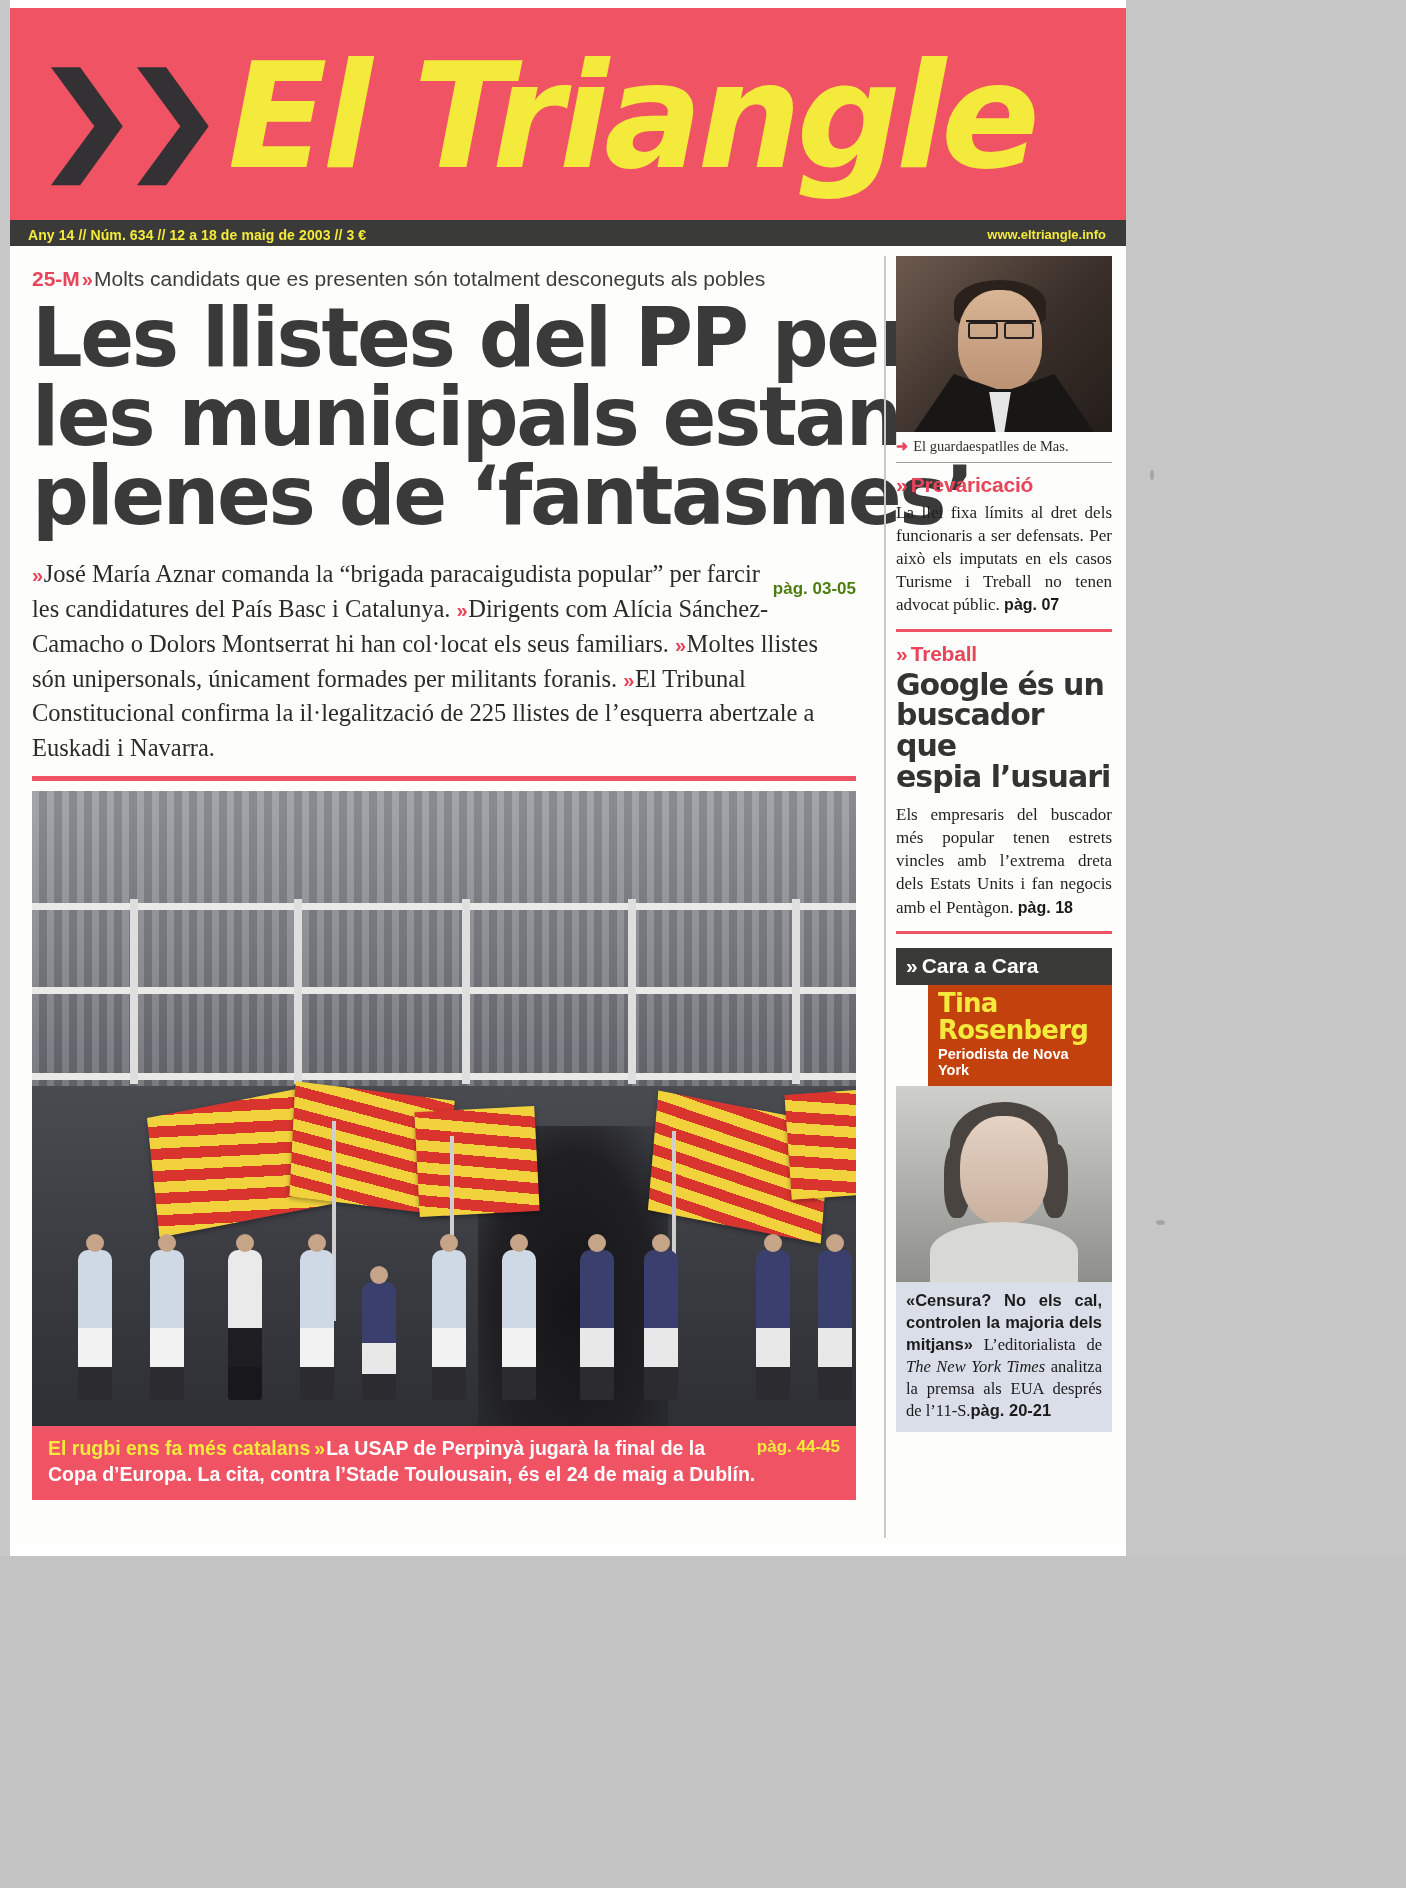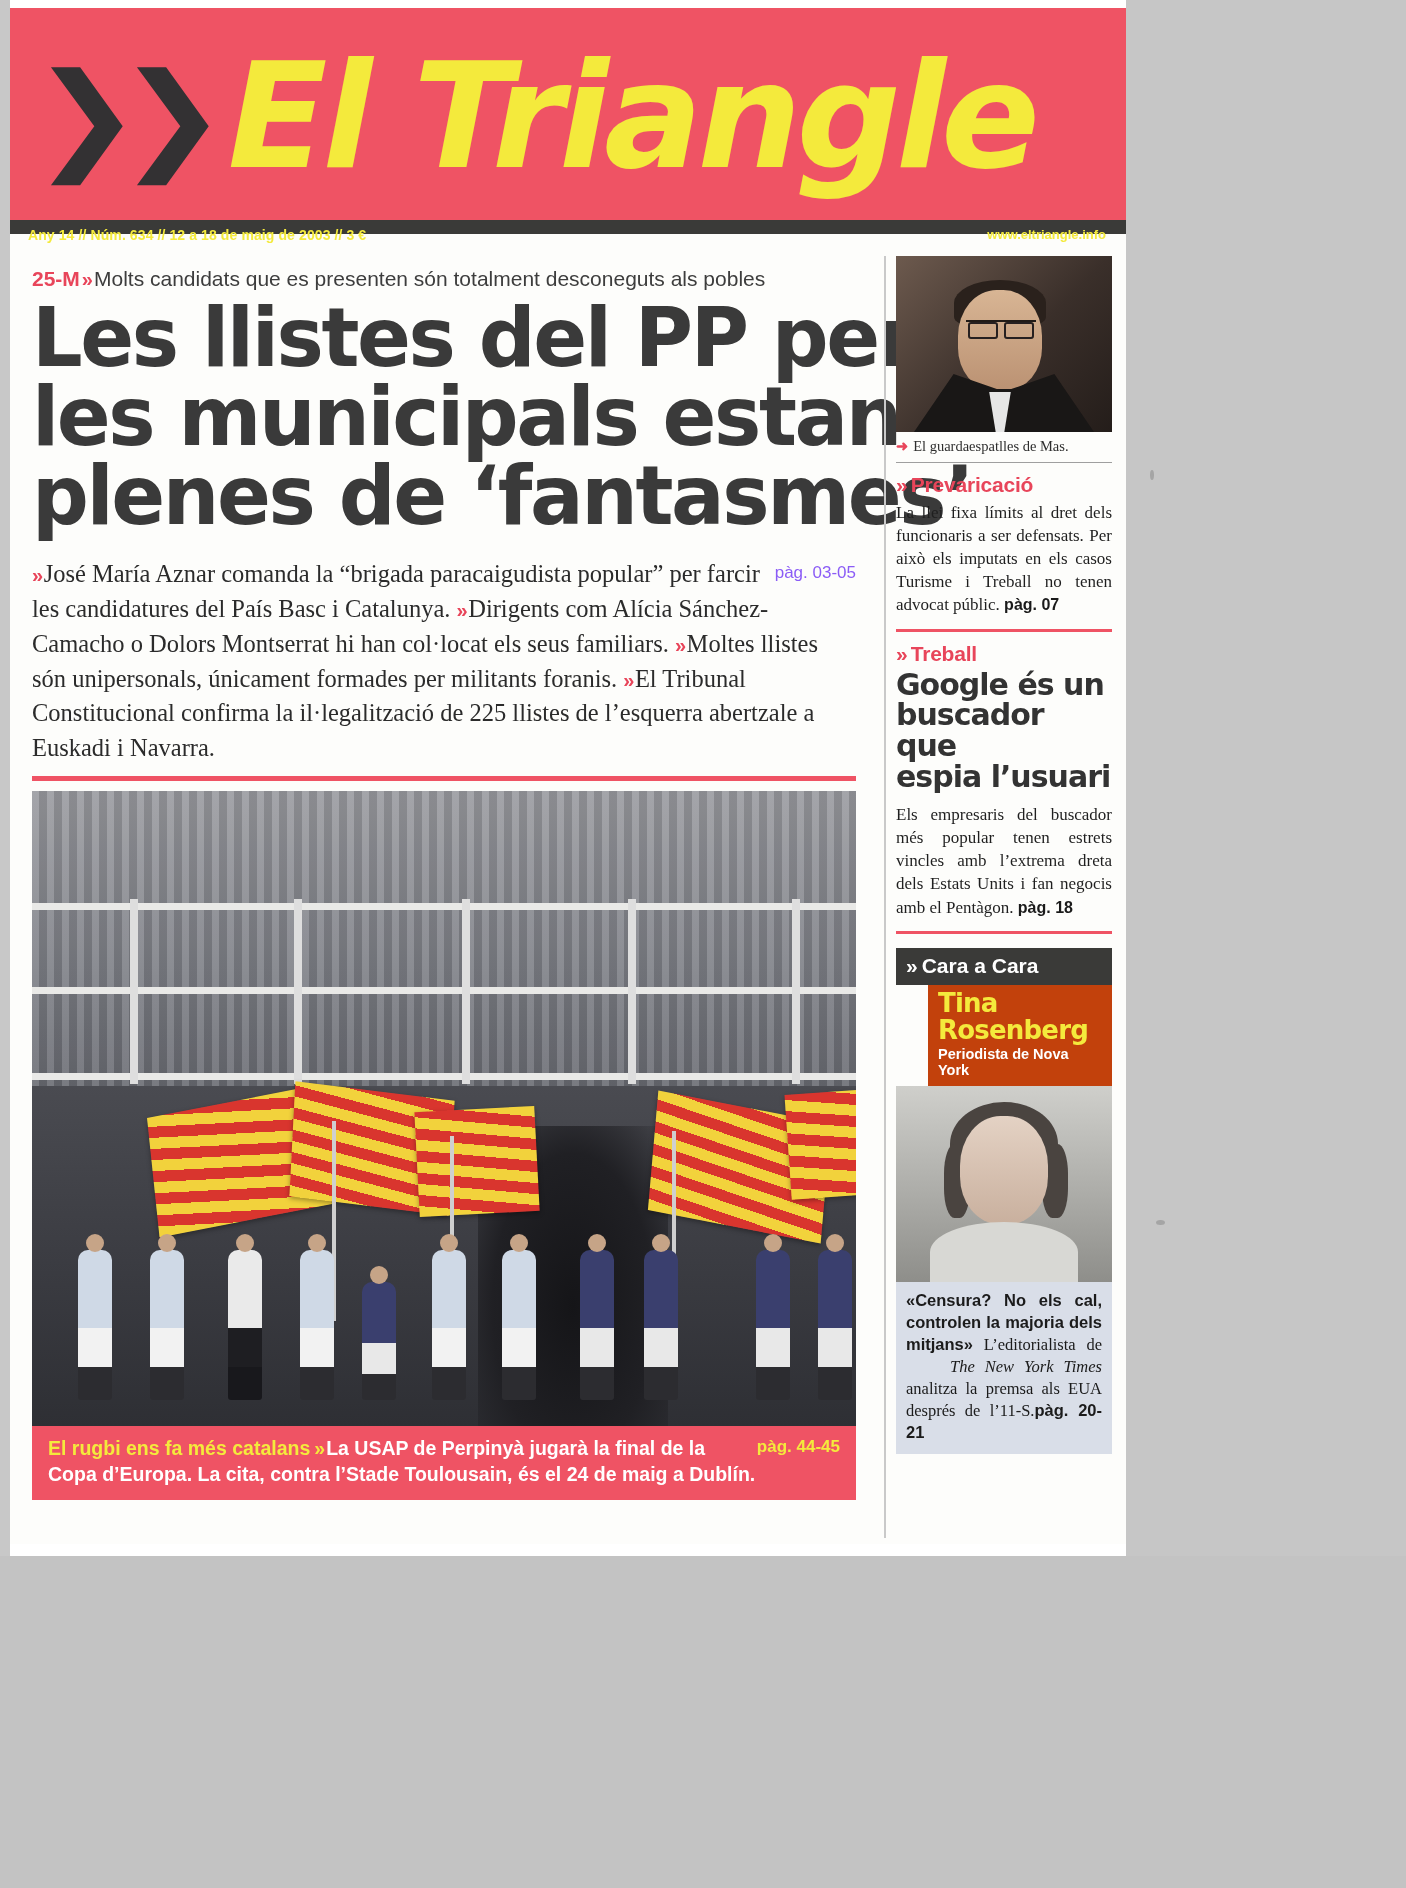--- a/index.html
+++ b/index.html
@@ -59,21 +59,21 @@
     color: #f4ea3c;
     letter-spacing: -5px;
     line-height: 1;
     white-space: nowrap;
   }
   
   .infobar {
     position: absolute;
     left: 0; top: 212px;
     width: 1116px;
-    height: 14px;
+    height: 26px;
     background: #3a3a38;
     color: #f4ea3c;
     font-size: 14px;
     font-weight: 700;
   }
   .infobar .left {
     position: absolute;
     left: 18px; top: 7px;
     letter-spacing: 0.1px;
   }
@@ -135,24 +135,24 @@
     color: #e8455a;
     font-weight: 700;
     letter-spacing: -2.5px;
     font-family: "Liberation Sans", sans-serif;
     font-size: 20px;
     padding-right: 3px;
   }
   .lead .pag {
     float: right;
     font-family: "Liberation Sans", sans-serif;
-    font-weight: 400;
+    font-weight: 700;
     font-size: 17px;
-    color: #8b5cf6;
-    margin-top: 4px;
+    color: #4d7c0f;
+    margin-top: 20px;
   }
   .rule-red {
     clear: both;
     margin-top: 10px;
     height: 5px;
     background: #ef5364;
   }
   
   .photo {
     position: relative;
@@ -367,21 +367,21 @@
     font-size: 16.5px;
     line-height: 1.33;
     color: #1b1b1b;
     text-align: justify;
   }
   .cc-text .q {
     font-family: "Liberation Sans", sans-serif;
     font-weight: 700;
     font-size: 16.5px;
   }
-  .cc-text .it { font-style: italic; margin-left: 44px; }
+  .cc-text .it { font-style: italic; }
   .cc-text .pag { font-family: "Liberation Sans", sans-serif; font-weight: 700; }
   
   .scan-bottom {
     position: absolute;
     left: 0; top: 1556px; width: 1406px; height: 332px;
     background: #c3c3c3;
   }
   .scan-left {
     position: absolute; left: 0; top: 0; width: 10px; height: 1888px; background: #c8c8c8;
   }

